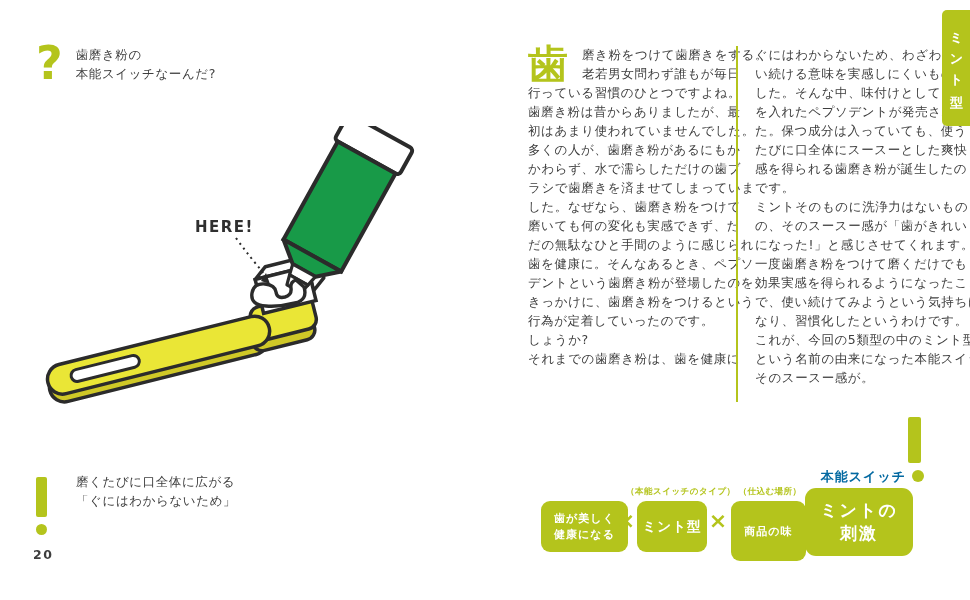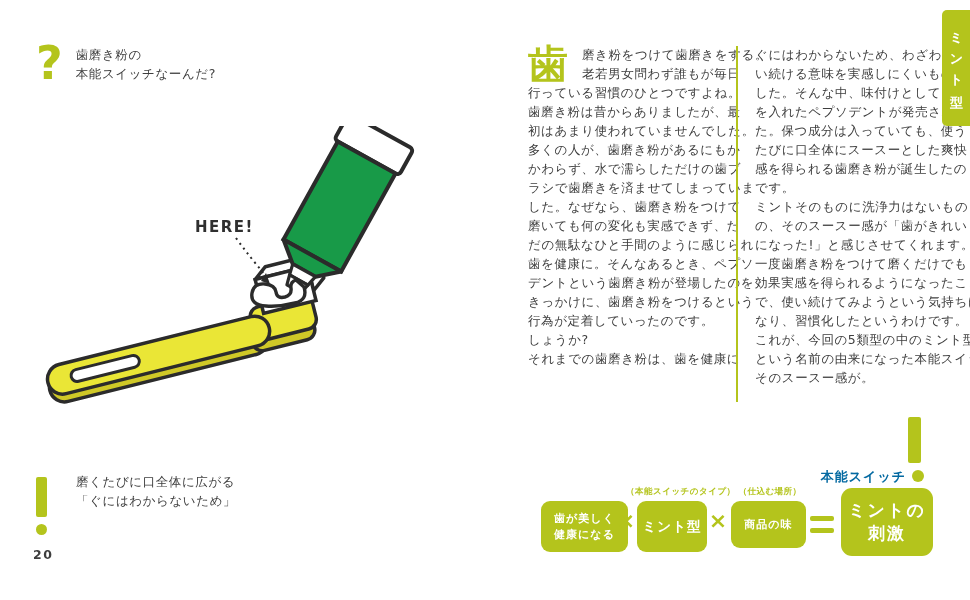--- a/index.html
+++ b/index.html
@@ -57,23 +57,23 @@
 
   .f-caption { top:486px; text-align:center; font-size:8.5px; font-weight:700;
                color:#b4c41c; letter-spacing:0.5px; white-space:nowrap; }
   .f-box { background:#b4c41c; border-radius:9px; color:#ffffff;
            display:flex; flex-direction:column; align-items:center; justify-content:center; }
   .f-box > div { font-weight:700; letter-spacing:1px; white-space:nowrap; }
   .box-merit { left:541px; top:501px; width:87px; height:51px; }
   .box-merit > div { font-size:11px; line-height:15.5px; }
   .box-type { left:637px; top:501px; width:70px; height:51px; }
   .box-type > div { font-size:13.5px; }
-  .box-place { left:731px; top:501px; width:75px; height:47px; }
+  .box-place { left:731px; top:501px; width:75px; height:60px; }
   .box-place > div { font-size:11px; }
-  .box-result { left:841px; top:488px; width:92px; height:68px; border-radius:11px; }
+  .box-result { left:805px; top:488px; width:108px; height:68px; border-radius:11px; }
   .box-result > div { font-size:17px; line-height:23px; font-weight:800; letter-spacing:2px; }
 
   .f-times { top:508px; width:24px; text-align:center; font-size:22px;
              font-weight:800; color:#b4c41c; }
   .times1 { left:614px; } .times2 { left:706px; }
   .f-equals { left:810px; top:516px; width:24px; }
   .f-equals i { display:block; height:5px; background:#b4c41c; border-radius:2px; }
   .f-equals i + i { margin-top:7px; }
 </style>
 </head>

